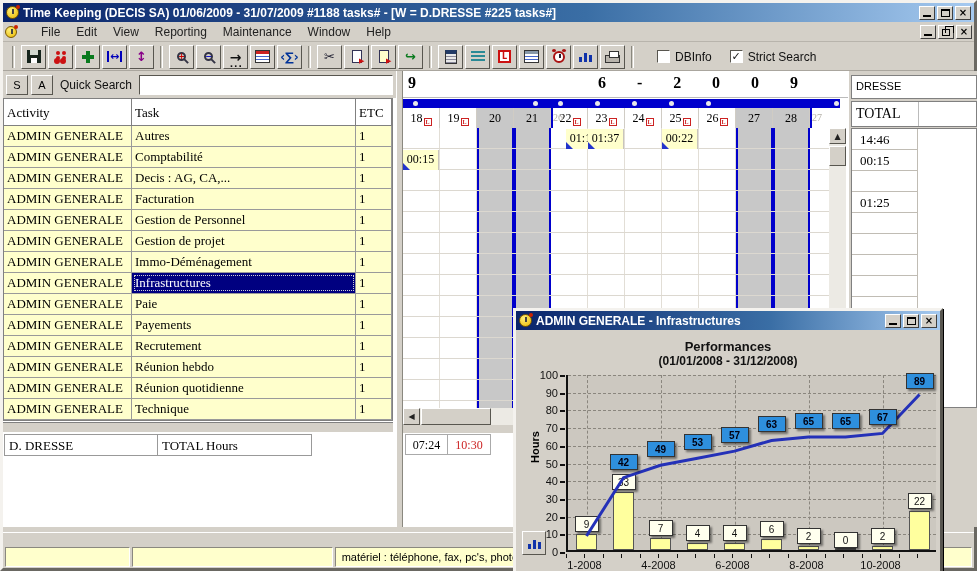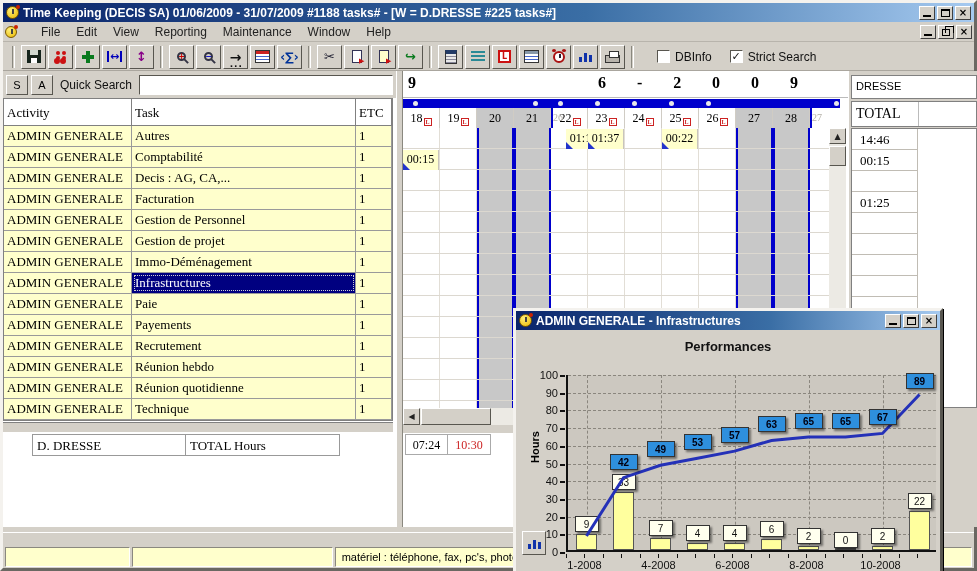--- a/index.html
+++ b/index.html
@@ -112,21 +112,21 @@
 .lt-head { display:flex; height:28px; border:1px solid #808080; background:#fff; }
 .lt-head > div { border-right:1px solid #808080; padding:6px 19px 0 3px; }
 .lt-body { border:1px solid #808080; border-top:none; }
 .t-row { display:flex; height:21px; border-bottom:1px solid #9a9a9a; background:#ffffcc; }
 .t-row > div { border-right:1px solid #9a9a9a; padding:2px 3px; overflow:hidden; white-space:nowrap; }
 .c-act { width:128px; flex:none; } .c-task { width:224px; flex:none; } .c-etc { width:36px; flex:none; }
 .t-row .sel { background:#000080; color:#fff; outline:1px dotted #d0d0d0; outline-offset:-3px; }
 .lt-strip { position:absolute; left:0; top:351px; width:390px; height:10px; background:#d4d0c8;
   border-top:1px solid #808080; }
 .lt-foot { position:absolute; left:1px; top:363px; display:flex; height:22px;
-  font-family:"Liberation Serif",serif; font-size:13px; background:#fff;padding-left:28px; }
+  font-family:"Liberation Serif",serif; font-size:13px; background:#fff; }
 .lt-foot > div { border:1px solid #999; border-left:none; padding:3px 4px; width:154px; }
 .lt-foot > div:first-child { border-left:1px solid #999; }
 
 .vsplit { position:absolute; top:0; bottom:0; width:7px; background:#d4d0c8;
   border-left:1px solid #fff; border-right:1px solid #8a887f; }
 
 
 .grid-panel { position:absolute; left:400px; top:0; width:445px; bottom:0; background:#fff; }
 .month-head { position:absolute; left:0; top:0; width:100%; height:27px; background:#fff;
   border-bottom:1px solid #bbb; font-family:"Liberation Serif",serif; font-weight:bold; font-size:16px; }
@@ -604,20 +604,21 @@
           <span class="wbtn">
               <span class="g-min"></span>
             </span>
           <span class="wbtn">
               <span class="g-max"></span>
             </span>
           <span class="wbtn">×</span>
         </span>
       </div>
       <div class="chart-title">Performances</div>
+      <div class="chart-sub">(01/01/2008 - 31/12/2008)</div>
       <div class="yaxis-name">Hours</div>
       <div id="y-gutter">
           <div class="ylab" style="top: 235px;">0</div>
           <div class="ytick" style="top: 241px;"></div>
           <div class="ylab" style="top: 217.3px;">10</div>
           <div class="ytick" style="top: 223.3px;"></div>
           <div class="ylab" style="top: 199.6px;">20</div>
           <div class="ytick" style="top: 205.6px;"></div>
           <div class="ylab" style="top: 181.9px;">30</div>
           <div class="ytick" style="top: 187.9px;"></div>

